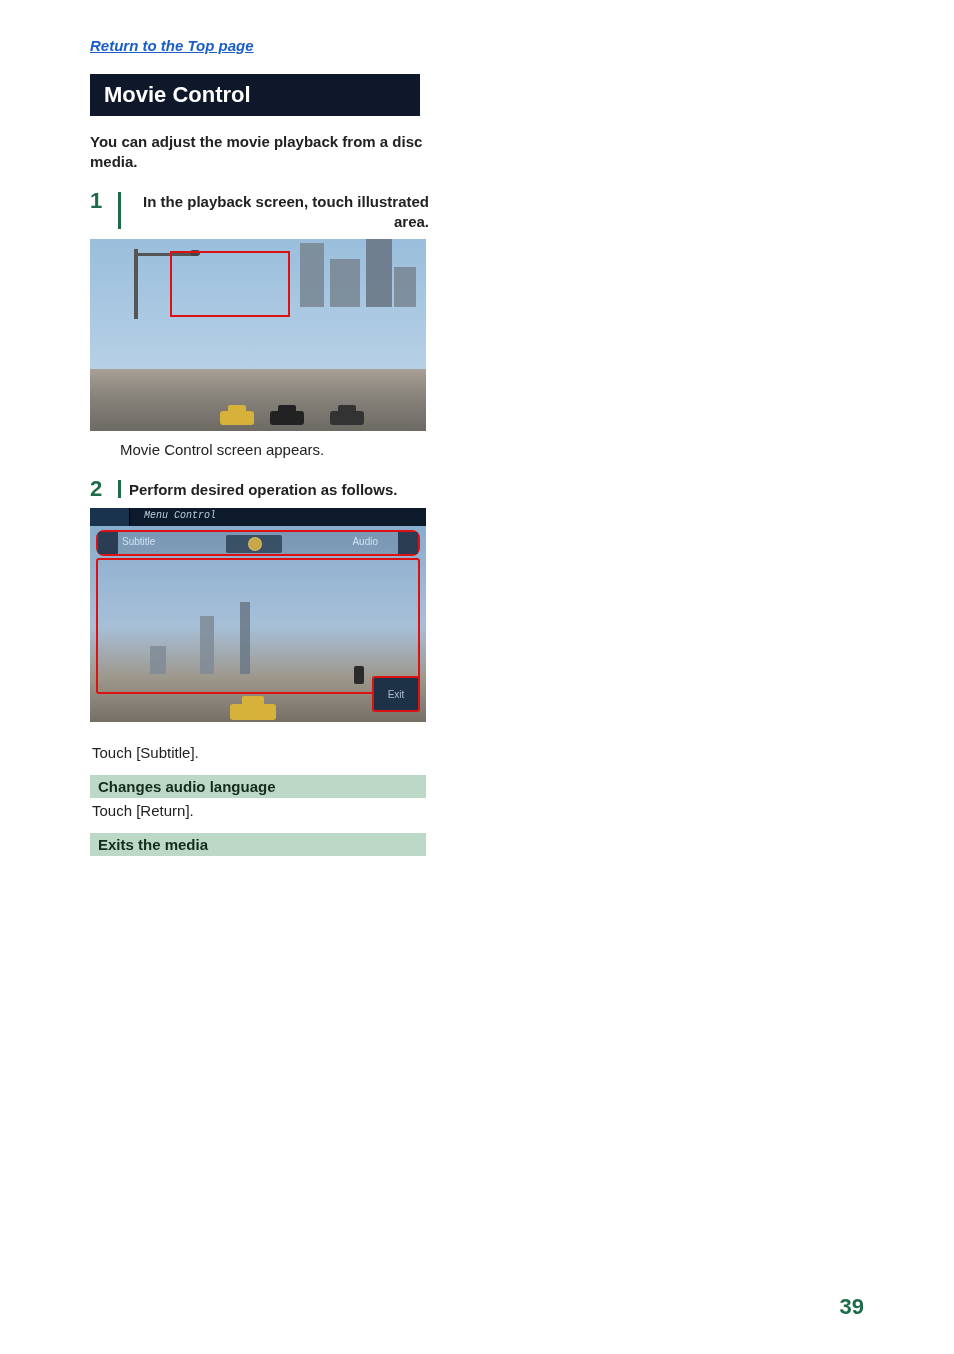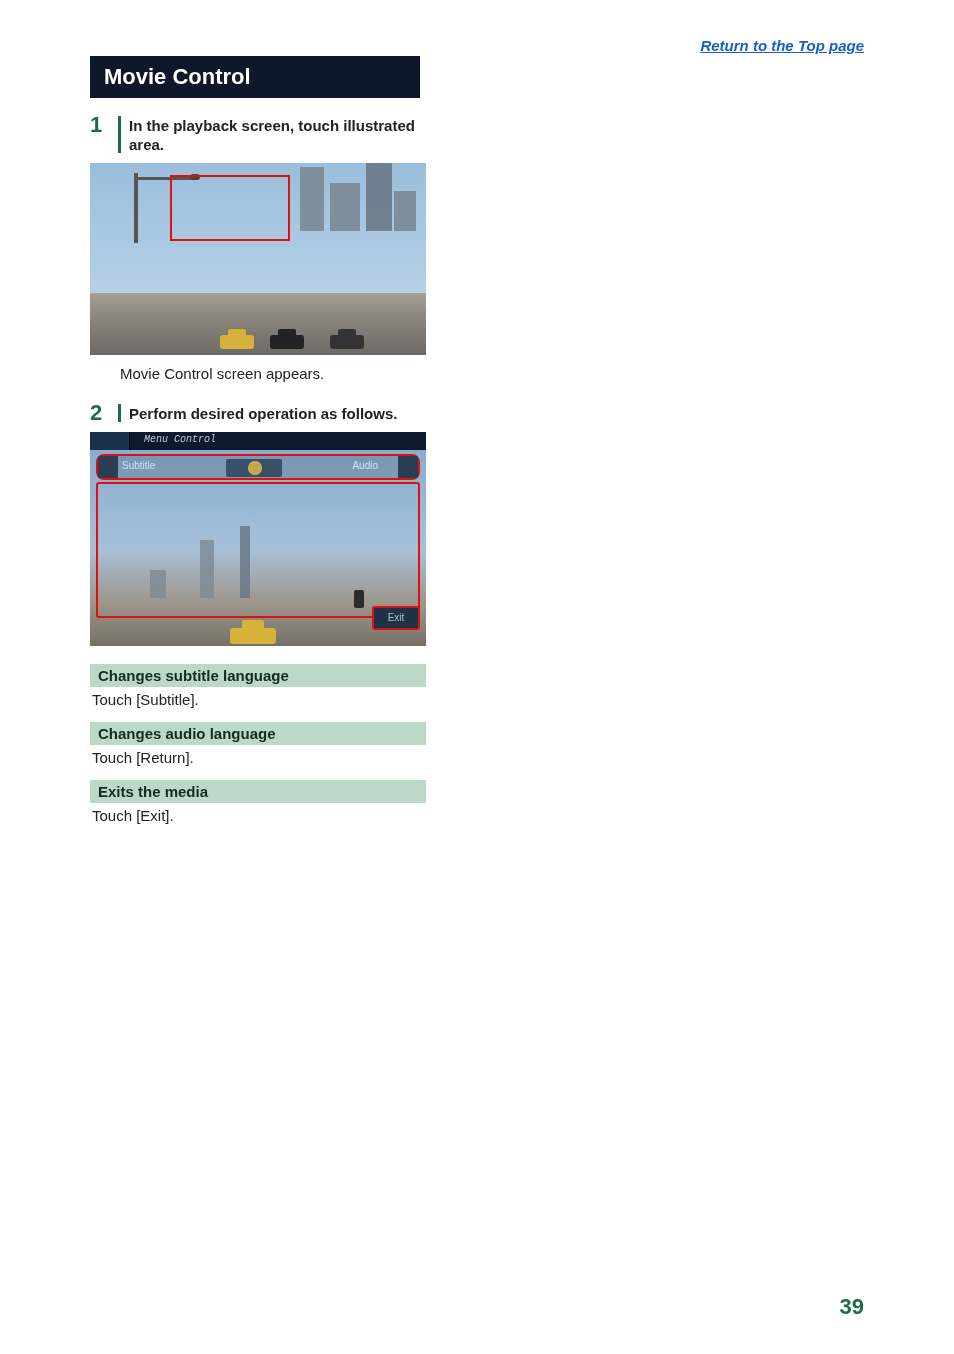--- a/index.html
+++ b/index.html
@@ -10,26 +10,26 @@
     font-family: "Segoe UI", Arial, sans-serif;
     color: #222;
     position: relative;
   }
   .page {
     padding: 36px 90px 40px 90px;
     position: relative;
     height: 100%;
   }
   .top-links {
-    text-align: right;
+    text-align: left;
     font-size: 15px;
     font-weight: 700;
     font-style: italic;
     line-height: 1.3;
-    margin-bottom: 0;
+    margin-bottom: 18px;
   }
   .top-links .line1 { color: #1a5fc7; text-decoration: underline; }
   .top-links .line2 { color: #c42222; }
   .section-title {
     background: #0f172a;
     color: #ffffff;
     font-size: 22px;
     font-weight: 700;
     padding: 8px 14px;
     width: 330px;
@@ -61,20 +61,21 @@
     align-self: stretch;
     margin: 2px 8px 2px 6px;
     flex: none;
   }
   .step-text {
     font-weight: 800;
     font-size: 15px;
     line-height: 1.3;
     padding-top: 2px;
     max-width: 300px;
+    text-align: right;
   }
   .shot {
     width: 336px;
     margin: 8px 0 10px 0;
     position: relative;
   }
   .sky {
     height: 130px;
     background: linear-gradient(#9abedc, #b6d0e6);
     position: relative;
@@ -240,21 +241,21 @@
   }
   .taxi2::before{
     content:""; position:absolute;
     left:12px; top:-8px; width:22px; height:10px;
     background:#d7b23a; border-radius:2px;
   }
   .exit-btn {
     position:absolute;
     right:6px; bottom:28px;
     transform: translateY(50%);
-    width:48px; height:24px;
+    width:48px; height:36px;
     background:#1d3247;
     border:2px solid #d11;
     border-radius:3px;
     color:#aebfce;
     font-size:10px;
     display:flex;
     align-items:center;
     justify-content:center;
   }
   .person {
@@ -292,20 +293,21 @@
 <body>
 
 <div class="page">
 
   <div class="top-links">
     <div class="line1">Return to the Top page</div>
   </div>
 
   <div class="section-title">Movie Control</div>
 
+  <div class="intro">You can adjust the movie playback from a disc media.</div>
 
   <div class="step">
     <div class="step-num">1</div>
     <div class="step-bar"></div>
     <div class="step-text">In the playback screen, touch illustrated area.</div>
   </div>
 
   <div class="shot">
     <div class="sky">
       <div class="pole"></div>
@@ -347,24 +349,22 @@
     </div>
     <div class="bld2 bb1"></div>
     <div class="bld2 bb2"></div>
     <div class="bld2 bb3"></div>
     <div class="body-frame"></div>
     <div class="person"></div>
     <div class="taxi2"></div>
     <div class="exit-btn">Exit</div>
   </div>
 
-  <div class="info-head">Changes subtitle language</div>
   <div class="info-body">Touch [Subtitle].</div>
 
   <div class="info-head">Changes audio language</div>
   <div class="info-body">Touch [Return].</div>
 
   <div class="info-head">Exits the media</div>
-  <div class="info-body">Touch [Exit].</div>
 
   <div class="page-num">39</div>
 
 </div>
 
 </body></html>

